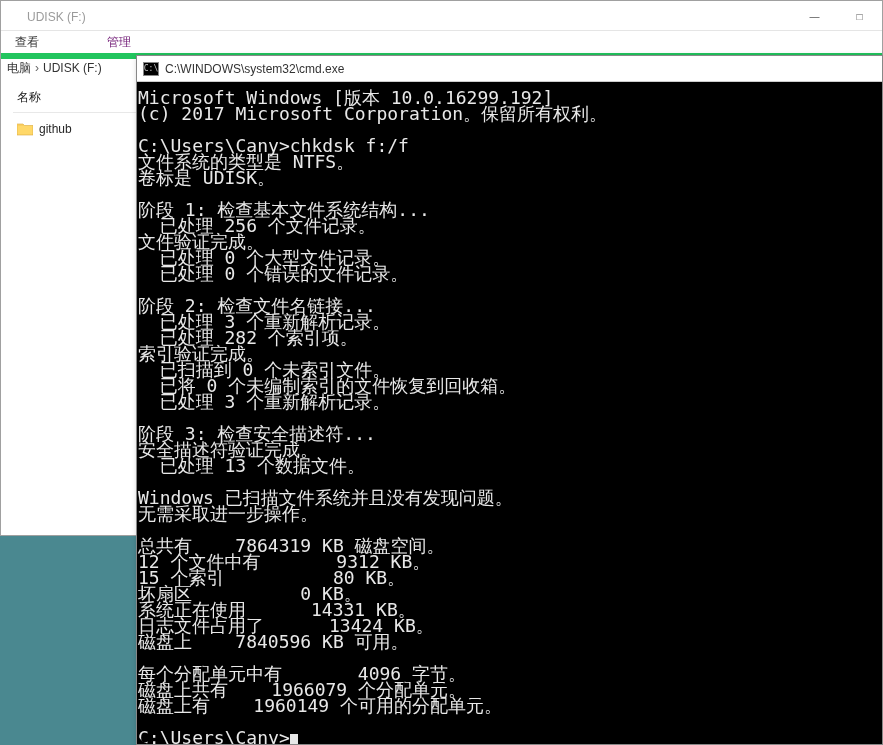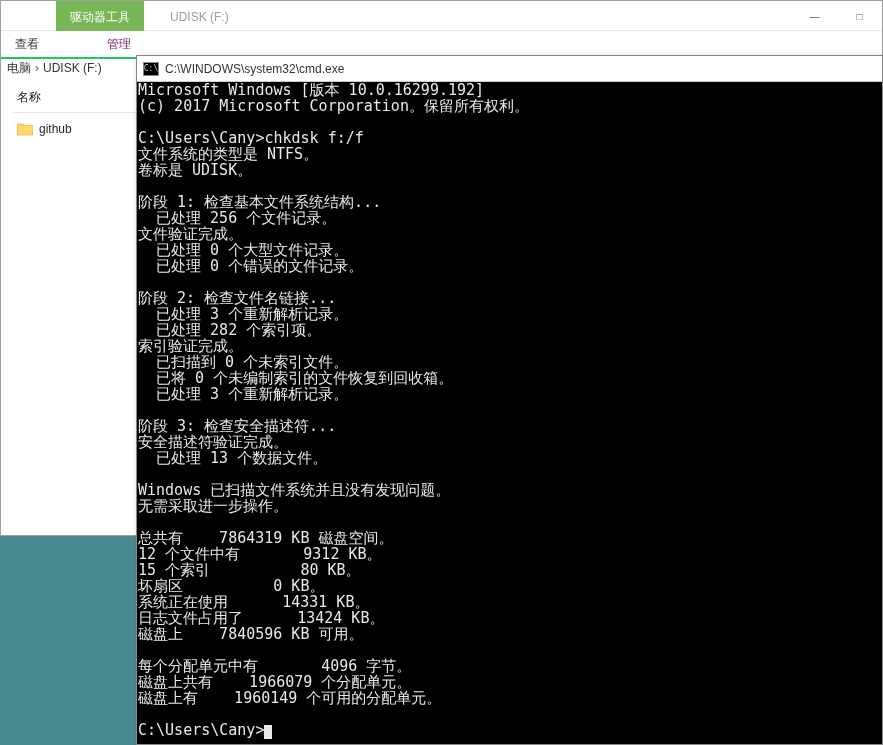--- a/index.html
+++ b/index.html
@@ -55,21 +55,21 @@
     width: 45px;
     display:flex;
     align-items:center;
     justify-content:center;
     color:#555;
     font-size:10px;
   }
   .ribbon-row {
     display: flex;
     height: 28px;
-    border-bottom: 2px solid #22c55e;
+    border-bottom: 6px solid #22c55e;
     align-items: center;
   }
   .ribbon-tab {
     padding: 0 14px;
     font-size: 12px;
     color: #333;
     height: 100%;
     display:flex;
     align-items:center;
   }
@@ -146,39 +146,39 @@
     align-items:center;
     justify-content:center;
     margin-right:6px;
     border:1px solid #888;
   }
   .cmd-body {
     flex:1;
     background:#000;
     color:#e8e8e8;
     font-family: "NSimSun","SimSun","Consolas",monospace;
-    font-size:15px;
+    font-size:18px;
     line-height:16px;
-    padding:0 1px;
+    padding:8px 1px;
     white-space:pre;
     overflow:hidden;
+    border-radius:14px;
   }
   .cursor {
     display:inline-block;
     width:8px;height:14px;
     background:#e8e8e8;
     vertical-align:text-bottom;
   }
 </style>
 </head>
 <body>
 
 <div class="explorer-window">
   <div class="tab-strip">
-    <div class="tab drive-tools">驱动器工具</div>
     <div class="tab tab-title-inactive">UDISK (F:)</div>
     <div class="win-controls">
       <div class="win-btn">—</div>
       <div class="win-btn">□</div>
     </div>
   </div>
   <div class="ribbon-row">
     <div class="ribbon-tab">查看</div>
     <div class="ribbon-tab manage">管理</div>
   </div>

